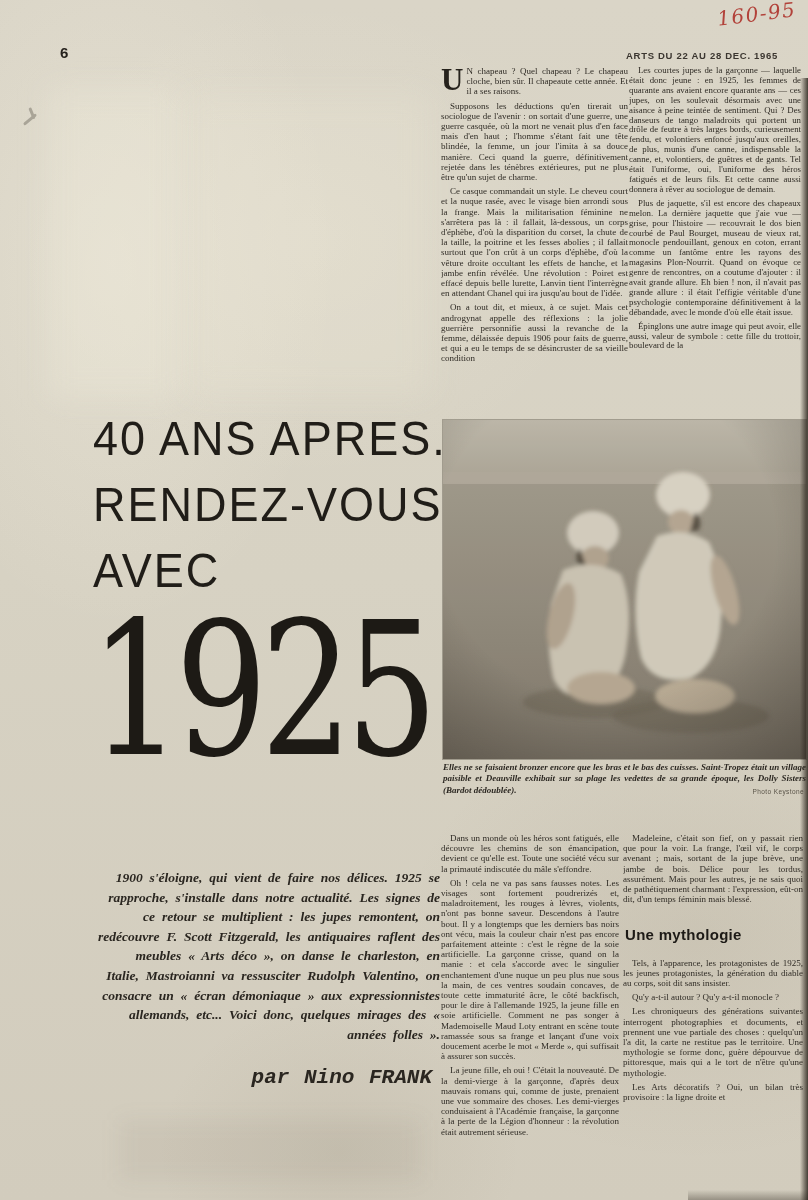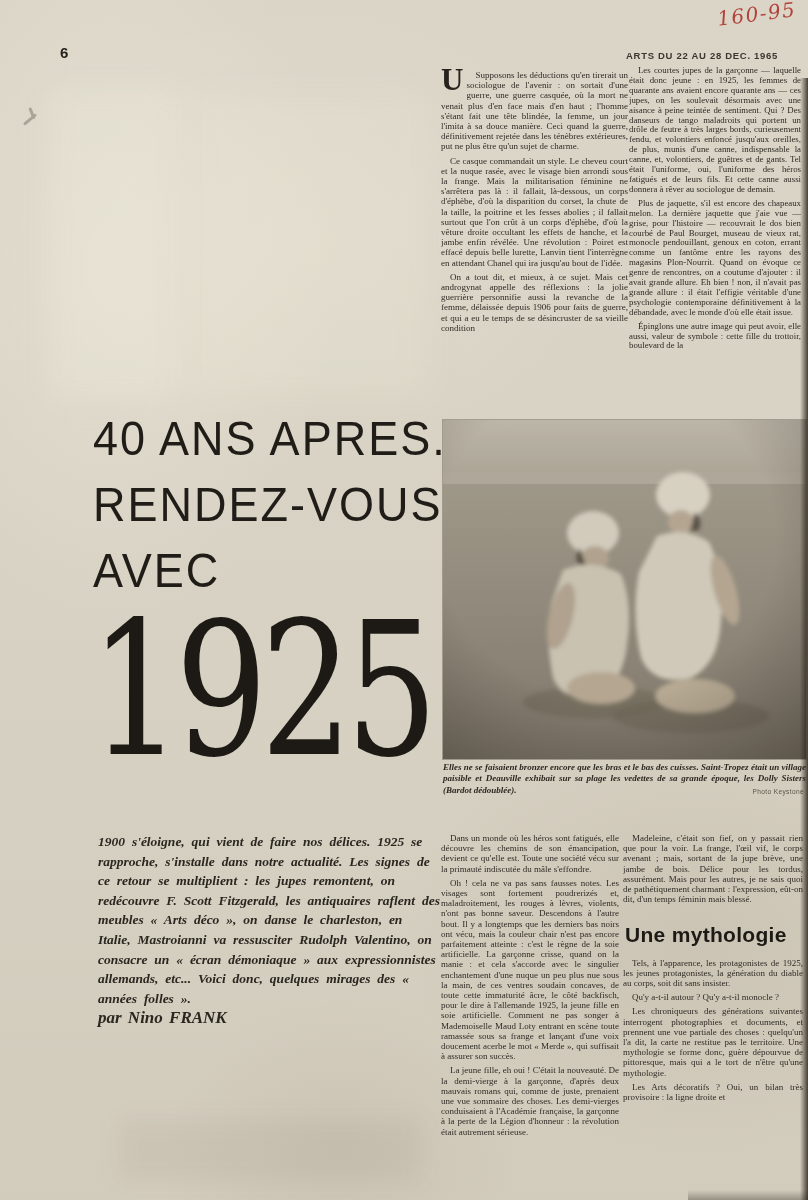--- a/index.html
+++ b/index.html
@@ -38,52 +38,52 @@
     transform:scaleY(1.28);transform-origin:left top;}
 
   .col{position:absolute;text-align:justify;font-size:9px;line-height:10.2px;color:#2f2b25;}
   .col p{margin:0 0 4px 0;text-indent:9px;}
   .col p.no-indent{text-indent:0;}
   .col1{left:441px;top:66px;width:187px;height:368px;overflow:hidden;}
   .col2{left:629px;top:66px;width:172px;height:352px;overflow:hidden;font-size:8.8px;line-height:9.9px;}
   .col3{left:441px;top:833px;width:178px;height:362px;overflow:hidden;}
   .col4{left:623px;top:833px;width:180px;height:364px;overflow:hidden;}
   .dropcap{float:left;font-size:31px;line-height:25px;font-weight:700;padding:1px 3px 0 0;color:#26221c;}
-  .section-heading{font-family:"Liberation Sans", sans-serif;font-weight:700;font-size:21px;
+  .section-heading{font-family:"Liberation Sans", sans-serif;font-weight:700;font-size:15px;
     letter-spacing:0.3px;margin:26px 0 17px 2px;text-align:left;color:#1d1a16;}
 
   .photo{position:absolute;left:443px;top:420px;width:363px;height:339px;
     outline:1px solid rgba(60,54,44,0.35);}
   .photo svg{display:block;width:100%;height:100%;}
   .caption{position:absolute;left:443px;top:762px;width:363px;
     font:italic 700 9px/11.4px "Liberation Serif", serif;text-align:justify;color:#2c2822;}
   .credit{position:absolute;right:2px;bottom:1px;font:400 6.5px "Liberation Sans", sans-serif;
     font-style:normal;letter-spacing:0.4px;color:#5a5449;}
 
-  .intro{position:absolute;left:98px;top:832px;width:342px;
+  .intro{position:absolute;left:98px;top:868px;width:342px;
     font:italic 700 13.5px/19.6px "Liberation Serif", serif;
-    word-spacing:3.5px;color:#2a2620;}
-  .byline{font-size:17px;word-spacing:2px;padding-right:8px;}
+    text-align:right;word-spacing:3.5px;color:#2a2620;}
+  .byline{margin-top:24px;font-size:21px;word-spacing:2px;padding-right:8px;font-family:Liberation Mono, monospace;}
 </style>
 </head>
 <body>
 
 <div class="page">
 
   <div class="stain stain1"></div>
   <div class="stain stain2"></div>
   <div class="stain stain3"></div>
   <div class="pen-check"></div>
 
   <div class="handwritten">160-95</div>
   <div class="page-number">6</div>
   <div class="masthead">ARTS DU 22 AU 28 DEC. 1965</div>
 
   <div class="col col1">
-    <p class="no-indent"><span class="dropcap">U</span></p>
+    <p class="no-indent"><span class="dropcap">U</span><span>N chapeau ? Quel chapeau ? Le chapeau cloche, bien sûr. Il chapeaute cette année. Et il a ses raisons.</span></p>
     <p>Supposons les déductions qu'en tirerait un sociologue de l'avenir : on sortait d'une guerre, une guerre casquée, où la mort ne venait plus d'en face mais d'en haut ; l'homme s'étant fait une tête blindée, la femme, un jour l'imita à sa douce manière. Ceci quand la guerre, définitivement rejetée dans les ténèbres extérieures, put ne plus être qu'un sujet de charme.</p>
     <p>Ce casque commandait un style. Le cheveu court et la nuque rasée, avec le visage bien arrondi sous la frange. Mais la militarisation féminine ne s'arrêtera pas là : il fallait, là-dessous, un corps d'éphèbe, d'où la disparition du corset, la chute de la taille, la poitrine et les fesses abolies ; il fallait surtout que l'on crût à un corps d'éphèbe, d'où la vêture droite occultant les effets de hanche, et la jambe enfin révélée. Une révolution : Poiret est effacé depuis belle lurette, Lanvin tient l'interrègne en attendant Chanel qui ira jusqu'au bout de l'idée.</p>
     <p>On a tout dit, et mieux, à ce sujet. Mais cet androgynat appelle des réflexions : la jolie guerrière personnifie aussi la revanche de la femme, délaissée depuis 1906 pour faits de guerre, et qui a eu le temps de se désincruster de sa vieille condition</p>
   </div>
 
   <div class="col col2">
     <p>Les courtes jupes de la garçonne — laquelle était donc jeune : en 1925, les femmes de quarante ans avaient encore quarante ans — ces jupes, on les soulevait désormais avec une aisance à peine teintée de sentiment. Qui ? Des danseurs de tango maladroits qui portent un drôle de feutre à très larges bords, curieusement fendu, et volontiers enfoncé jusqu'aux oreilles, de plus, munis d'une canne, indispensable la canne, et, volontiers, de guêtres et de gants. Tel était l'uniforme, oui, l'uniforme des héros fatigués et de leurs fils. Et cette canne aussi donnera à rêver au sociologue de demain.</p>
     <p>Plus de jaquette, s'il est encore des chapeaux melon. La dernière jaquette que j'aie vue — grise, pour l'histoire — recouvrait le dos bien courbé de Paul Bourget, museau de vieux rat, monocle pendouillant, genoux en coton, errant comme un fantôme entre les rayons des magasins Plon-Nourrit. Quand on évoque ce genre de rencontres, on a coutume d'ajouter : il avait grande allure. Eh bien ! non, il n'avait pas grande allure : il était l'effigie véritable d'une psychologie contemporaine définitivement à la débandade, avec le monde d'où elle était issue.</p>
     <p>Épinglons une autre image qui peut avoir, elle aussi, valeur de symbole : cette fille du trottoir, boulevard de la</p>
   </div>

